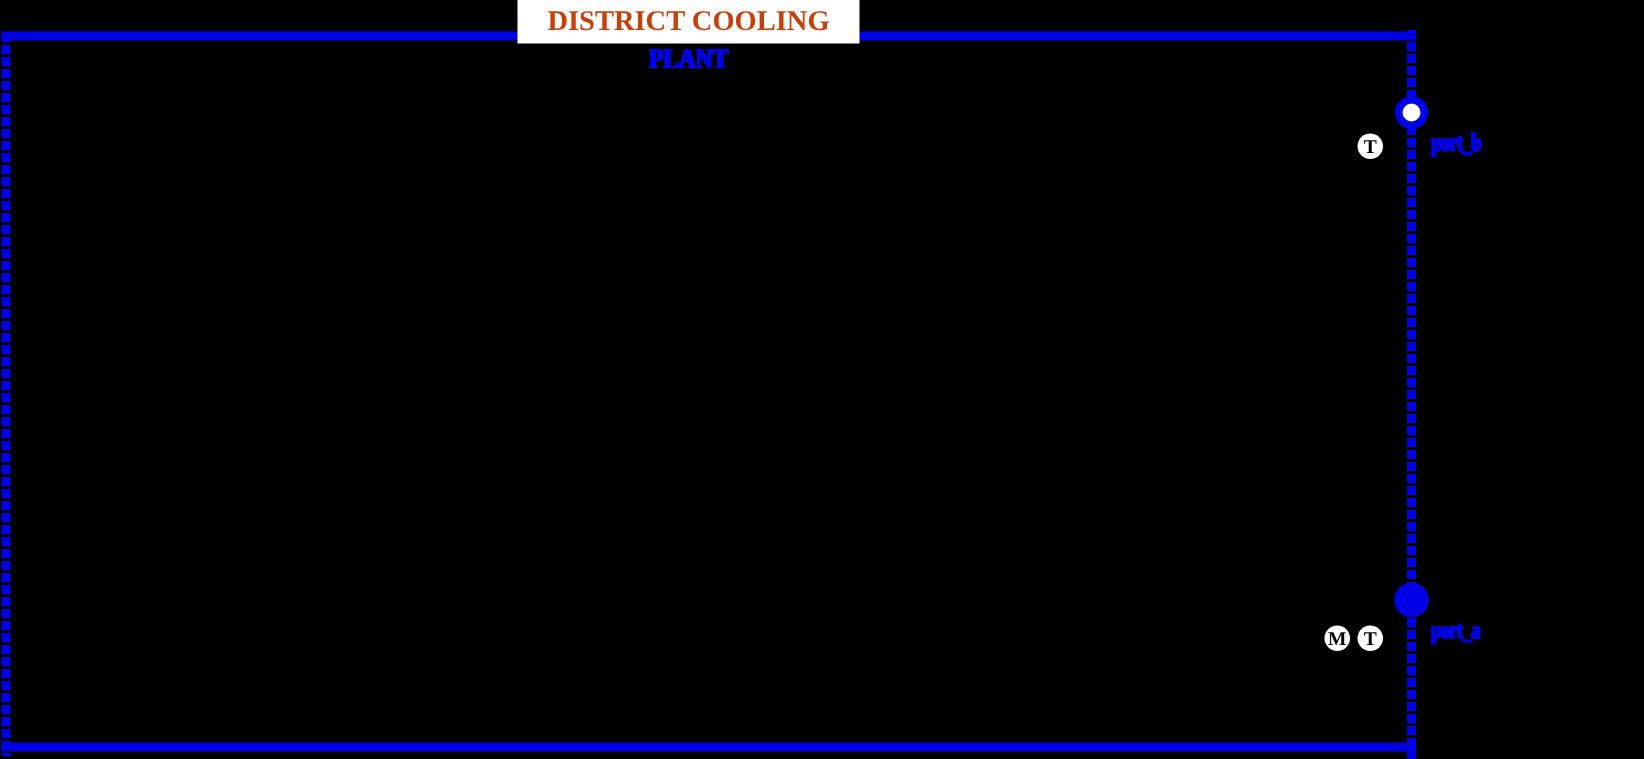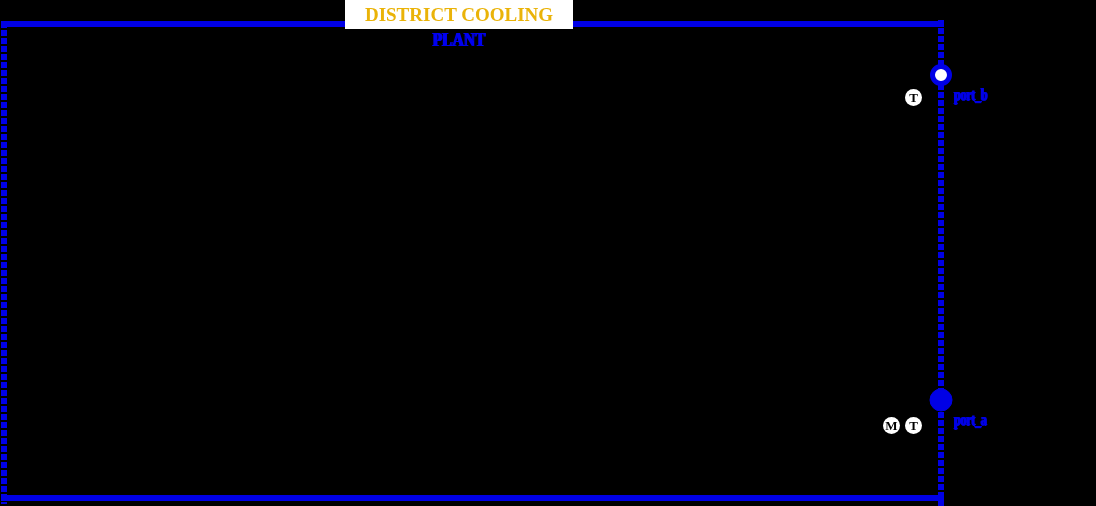--- a/index.html
+++ b/index.html
@@ -43,21 +43,21 @@
     width: 228px;
     height: 29px;
     background: #FFFFFF;
   }
   #title-line1 {
     position: absolute;
     left: 345px;
     top: 5px;
     width: 228px;
     text-align: center;
-    color: #eab308;
+    color: #c2410c;
     font-family: "Liberation Serif", "DejaVu Serif", serif;
     font-weight: bold;
     font-size: 19px;
     line-height: 20px;
     letter-spacing: 0px;
   }
   #title-line2 {
     position: absolute;
     left: 345px;
     top: 30px;

